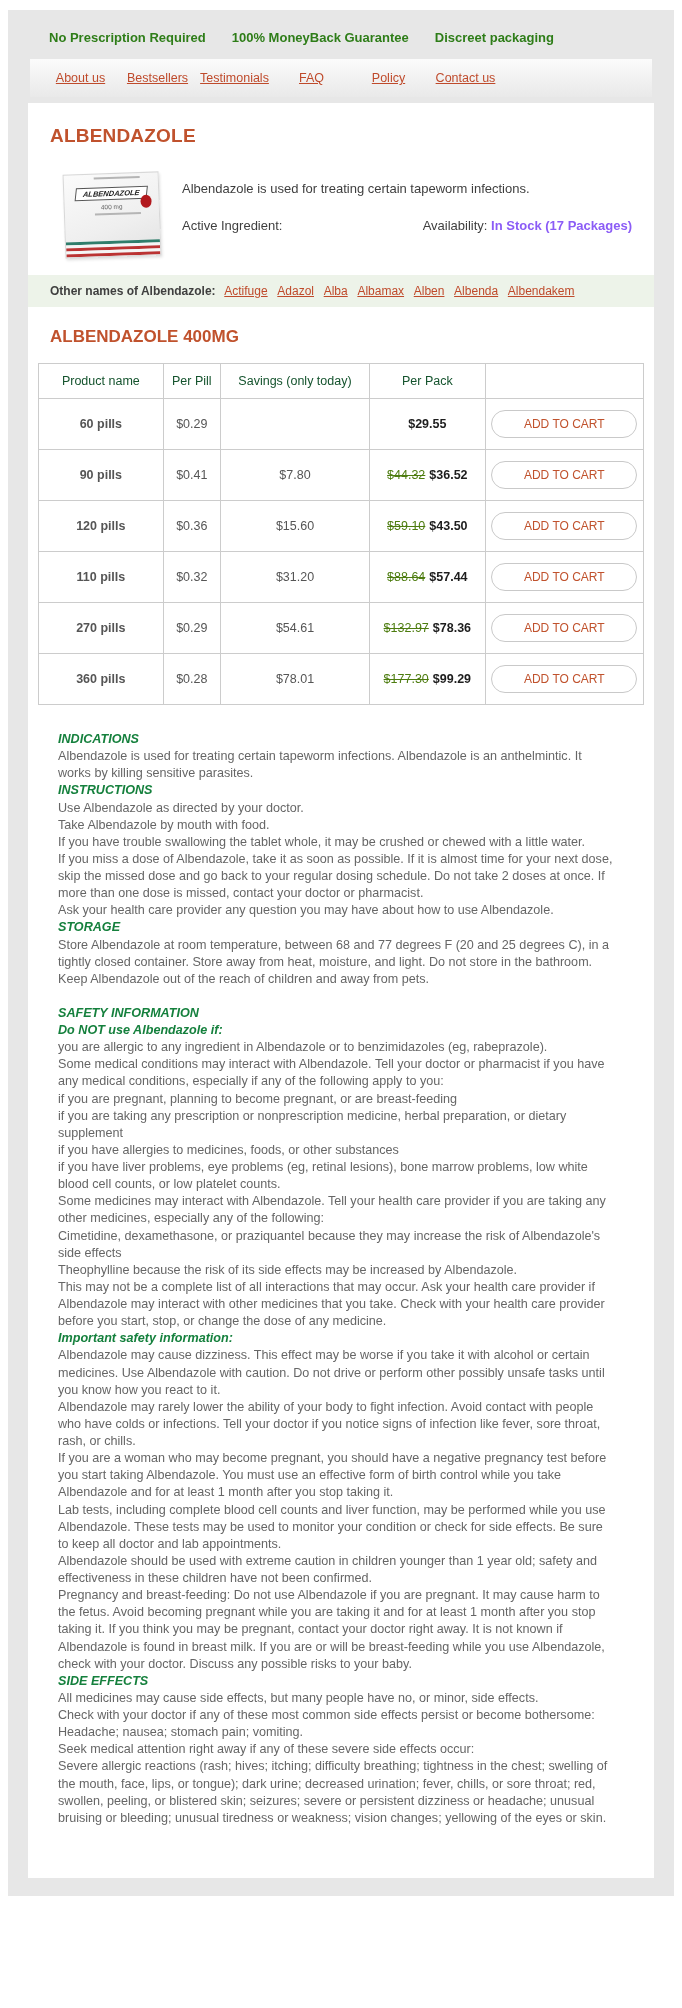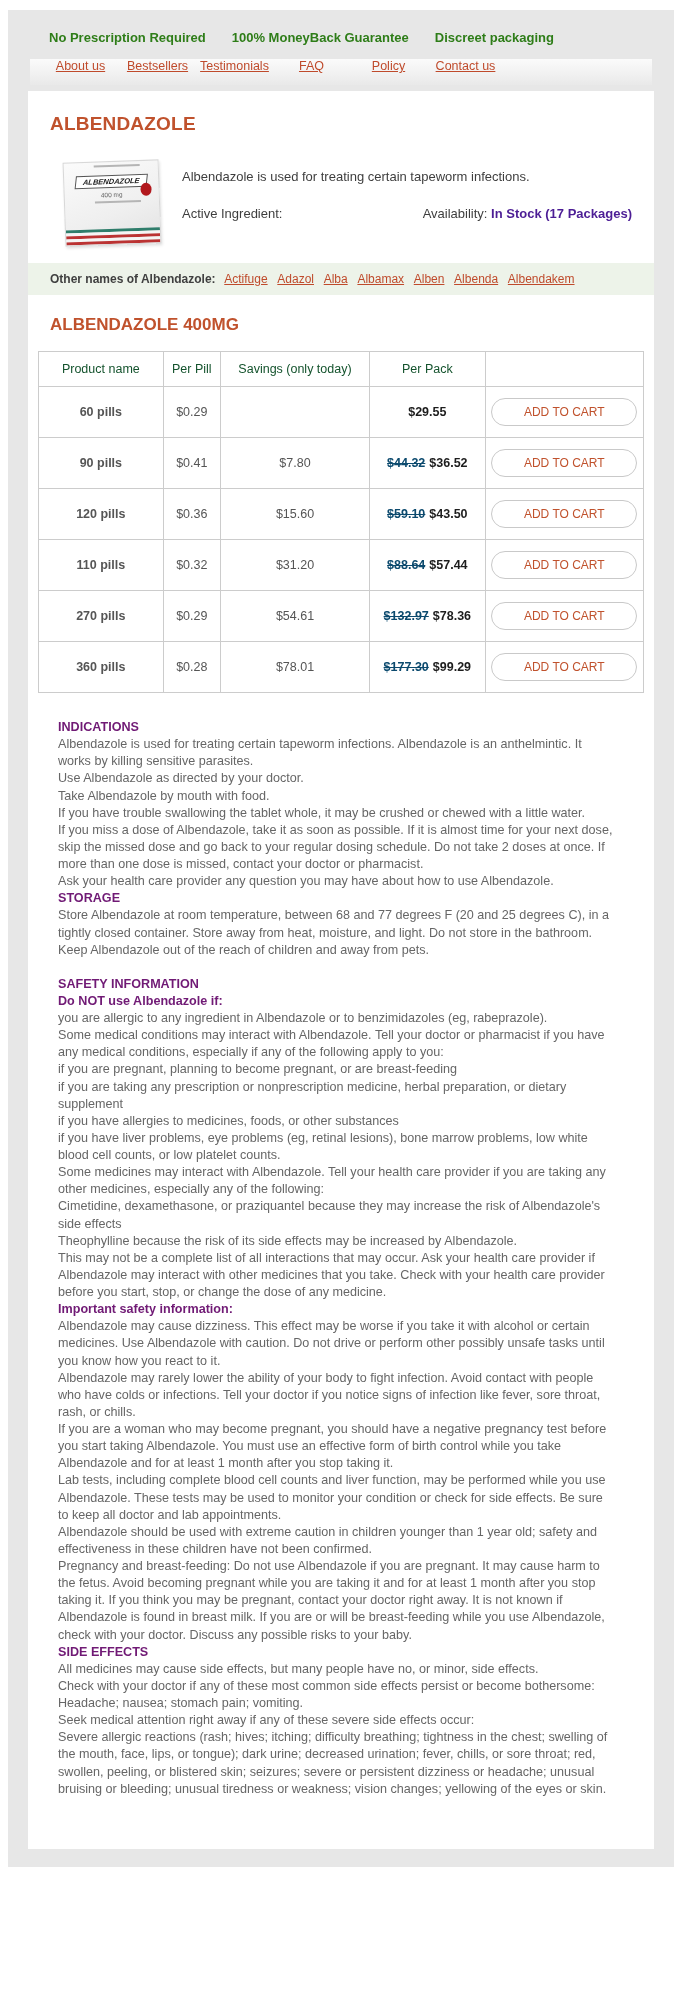--- a/index.html
+++ b/index.html
@@ -23,21 +23,21 @@
   .topbar span {
     color: #2e7d18;
     font-weight: bold;
     font-size: 13px;
   }
   
   .nav {
     margin: 0 22px;
     background: linear-gradient(#fbfbfb, #e9e9e9);
     display: flex;
-    padding: 0 0 12px 12px;
+    padding: 12px 0 12px 12px;
   }
   .nav a {
     width: 77px;
     text-align: center;
     font-size: 12.5px;
     color: #bf4a2b;
     text-decoration: underline;
     cursor: pointer;
   }
   
@@ -94,21 +94,21 @@
   .pill-box .dose { text-align: center; font-size: 6.5px; color: #666; margin-top: 3px; }
   .pill-box .stripes { position: absolute; bottom: 0; left: 0; right: 0; }
   .pill-box .stripes i { display: block; height: 3px; }
   .pill-box .s-green { background: #2f7d6b; }
   .pill-box .s-white { background: #f5f5f5; }
   .pill-box .s-red { background: #b33; }
   .product-copy { flex: 1; padding-top: 8px; }
   .product-copy .desc { font-size: 13px; color: #3e3e3e; margin-bottom: 22px; }
   .ingredient-row { display: flex; font-size: 13px; color: #3e3e3e; }
   .ingredient-row .avail { margin-left: auto; }
-  .green-bold { color: #4c1d95; font-weight: bold; }
+  .green-bold { color: #8b5cf6; font-weight: bold; }
   
   .other-names {
     background: #edf3e9;
     padding: 9px 0 9px 22px;
     font-size: 12px;
   }
   .other-names .label { font-weight: bold; color: #3f3f3f; margin-right: 6px; }
   .other-names a {
     color: #bf4a2b;
     text-decoration: underline;
@@ -137,42 +137,42 @@
     padding: 10px 4px;
     text-align: center;
   }
   table.pricing td { padding: 11px 4px; text-align: center; color: #555; }
   td.prod, th.prod { text-align: left; padding-left: 18px; width: 122px; }
   td.prod { font-weight: bold; color: #2f2f2f; }
   th.pp, td.pp { width: 56px; }
   th.sav, td.sav { width: 146px; }
   th.pack, td.pack { width: 113px; }
   th.cart-col, td.cart-col { width: 136px; }
-  .old-price { color: #0c4a6e; text-decoration: line-through; margin-right: 4px; font-weight: bold; }
+  .old-price { color: #4d7c0f; text-decoration: line-through; margin-right: 4px; }
   .new-price { color: #1d1d1d; font-weight: bold; }
   .add-cart {
     display: inline-block;
     background: #ffffff;
     border: 1px solid #c9c9c9;
     border-radius: 15px;
     color: #c0522d;
     font-size: 12px;
     font-family: "Liberation Sans", sans-serif;
     padding: 6px 0;
     width: 146px;
     cursor: pointer;
   }
   
   .info {
     padding: 26px 38px 26px 30px;
     font-size: 12.6px;
     line-height: 1.36;
     color: #666666;
   }
-  .info .h { font-weight: bold; color: #701a75; }
+  .info .h { font-weight: bold; color: #15803d; font-style: italic; }
   .info .sp { height: 17px; }
 </style>
 </head>
 <body>
 
 <div class="page">
   <div class="band">
 
     <div class="topbar">
       <span>No Prescription Required</span>
@@ -284,20 +284,21 @@
               <td class="sav">$78.01</td>
               <td class="pack"><span class="old-price">$177.30</span><span class="new-price">$99.29</span></td>
               <td class="cart-col"><button class="add-cart">ADD TO CART</button></td>
             </tr>
           </tbody>
       </table>
 
       <div class="info" id="info">
           <div class="h">INDICATIONS</div>
           <div class="p">Albendazole is used for treating certain tapeworm infections. Albendazole is an anthelmintic. It works by killing sensitive parasites.</div>
+          <div class="h">INSTRUCTIONS</div>
           <div class="p">Use Albendazole as directed by your doctor.</div>
           <div class="p">Take Albendazole by mouth with food.</div>
           <div class="p">If you have trouble swallowing the tablet whole, it may be crushed or chewed with a little water.</div>
           <div class="p">If you miss a dose of Albendazole, take it as soon as possible. If it is almost time for your next dose, skip the missed dose and go back to your regular dosing schedule. Do not take 2 doses at once. If more than one dose is missed, contact your doctor or pharmacist.</div>
           <div class="p">Ask your health care provider any question you may have about how to use Albendazole.</div>
           <div class="h">STORAGE</div>
           <div class="p">Store Albendazole at room temperature, between 68 and 77 degrees F (20 and 25 degrees C), in a tightly closed container. Store away from heat, moisture, and light. Do not store in the bathroom. Keep Albendazole out of the reach of children and away from pets.</div>
           <div class="sp"></div>
           <div class="h">SAFETY INFORMATION</div>
           <div class="h">Do NOT use Albendazole if:</div>

